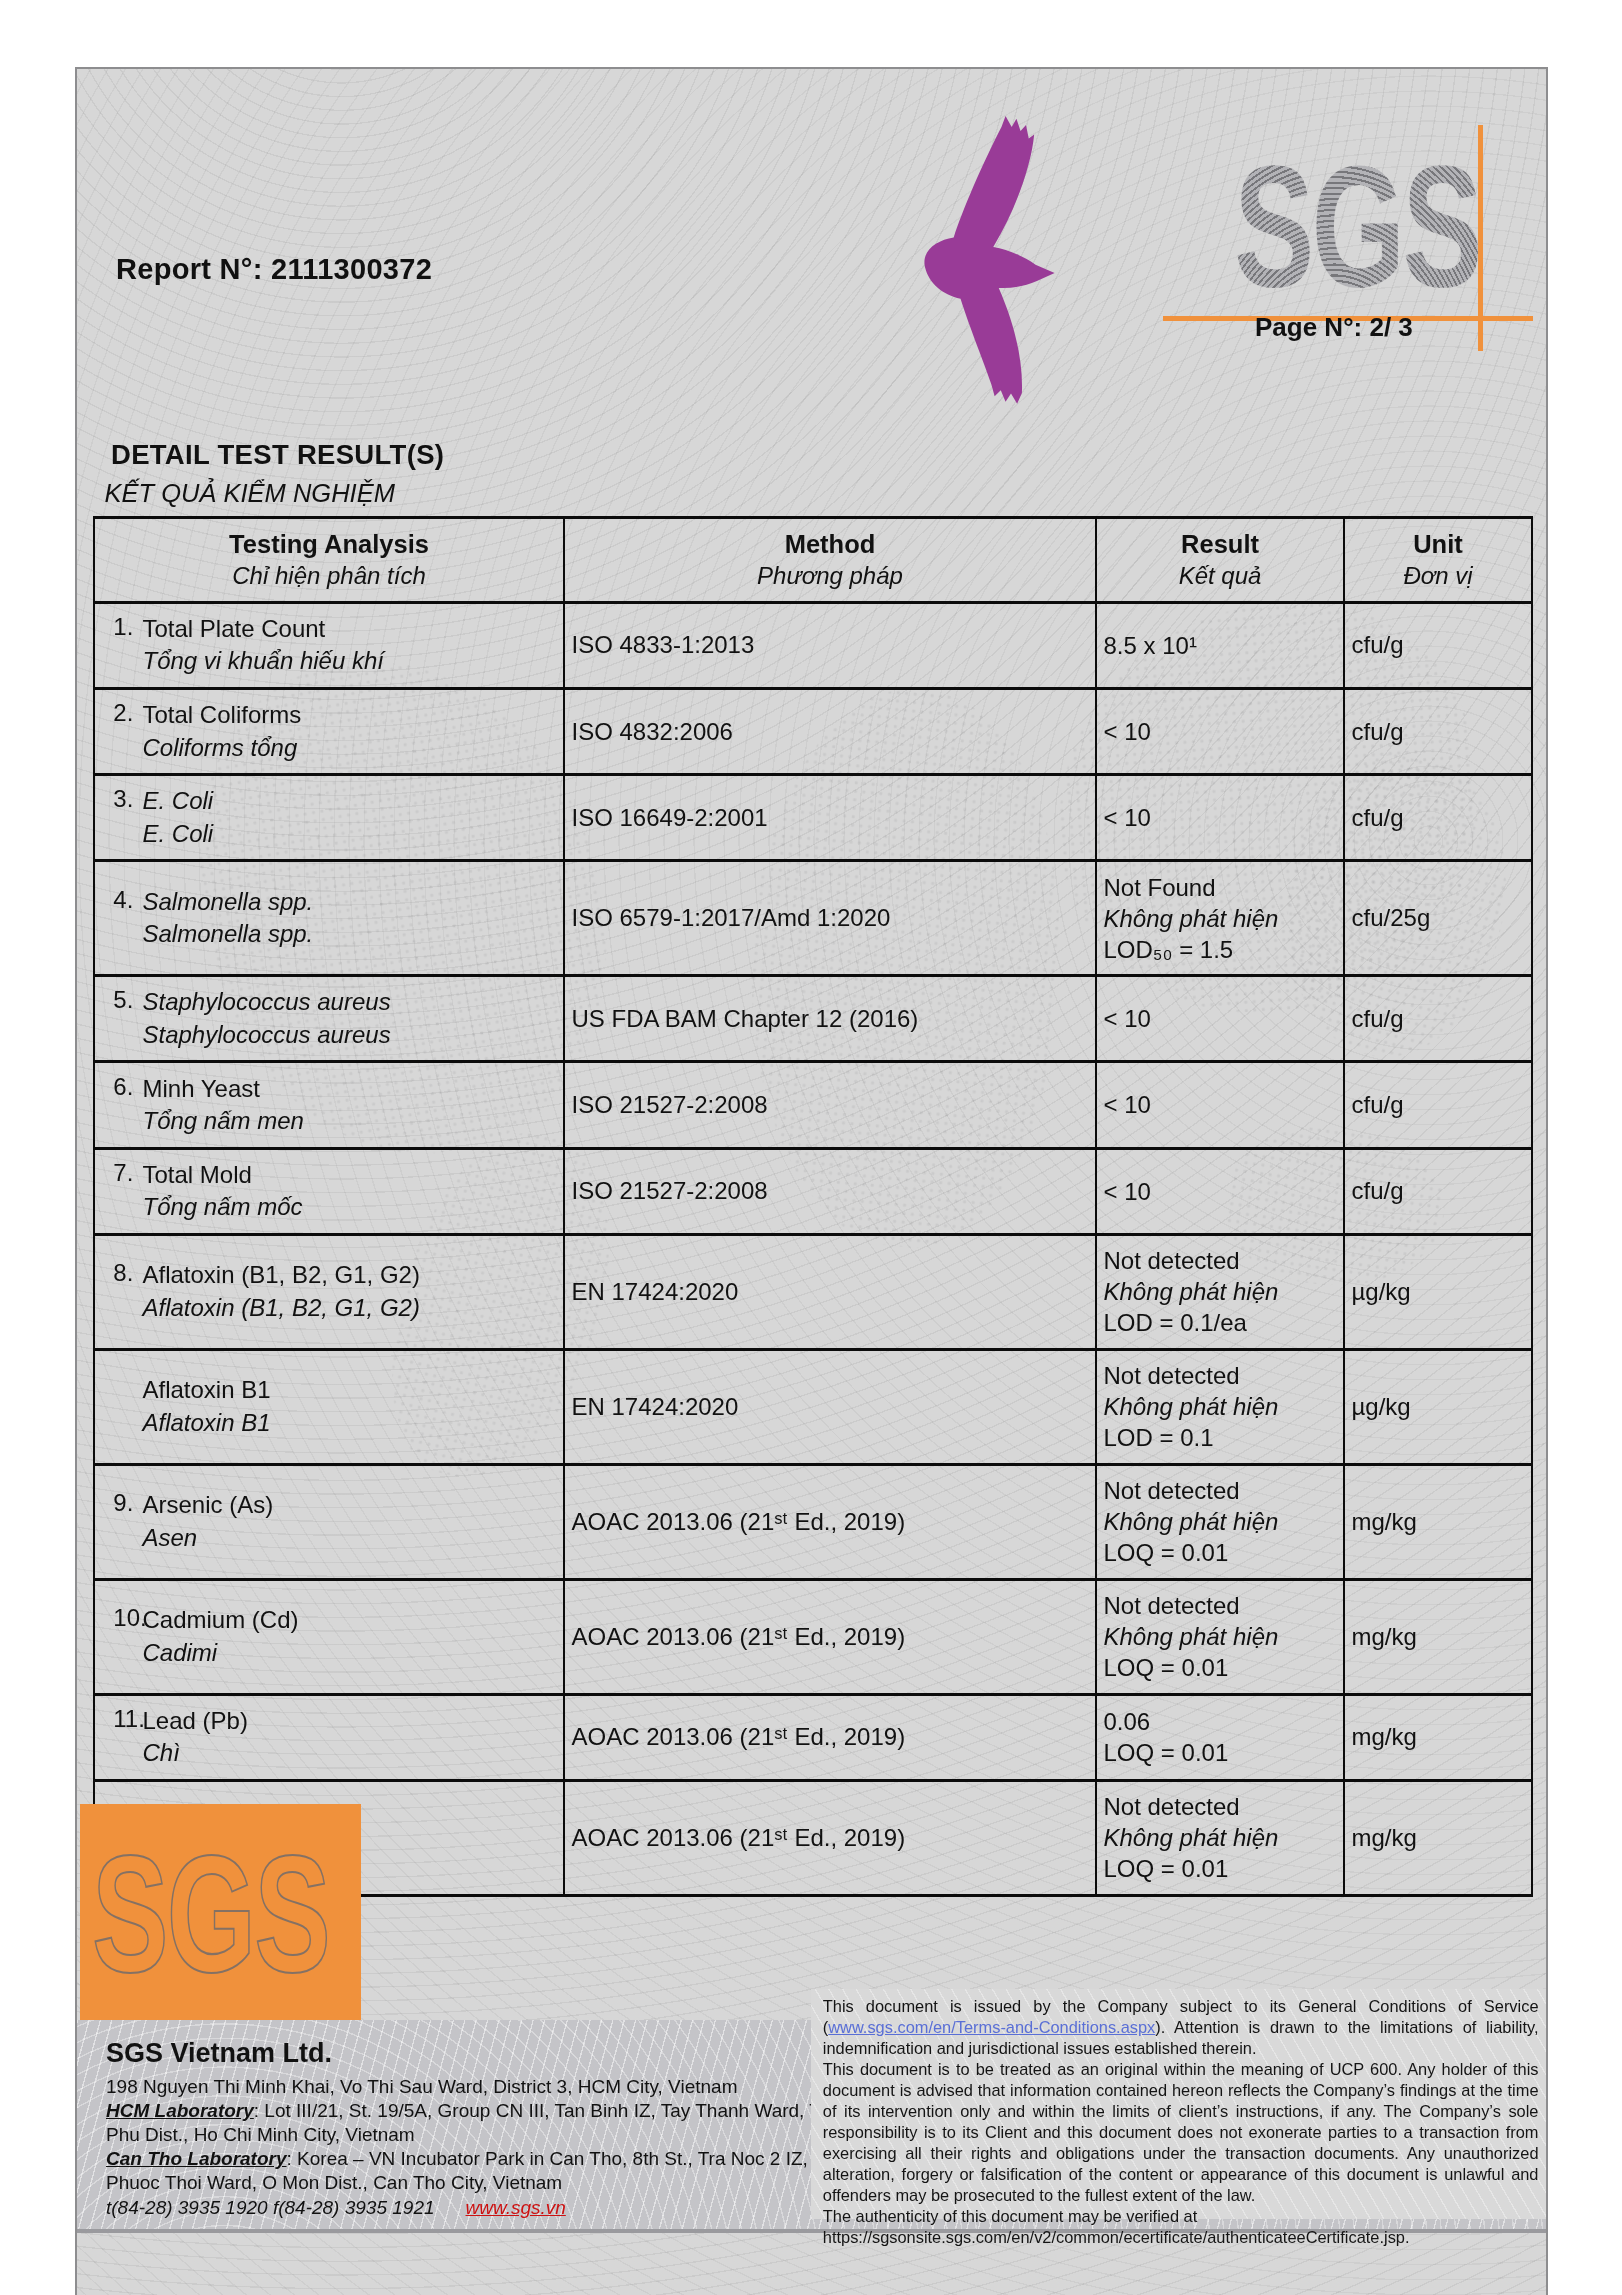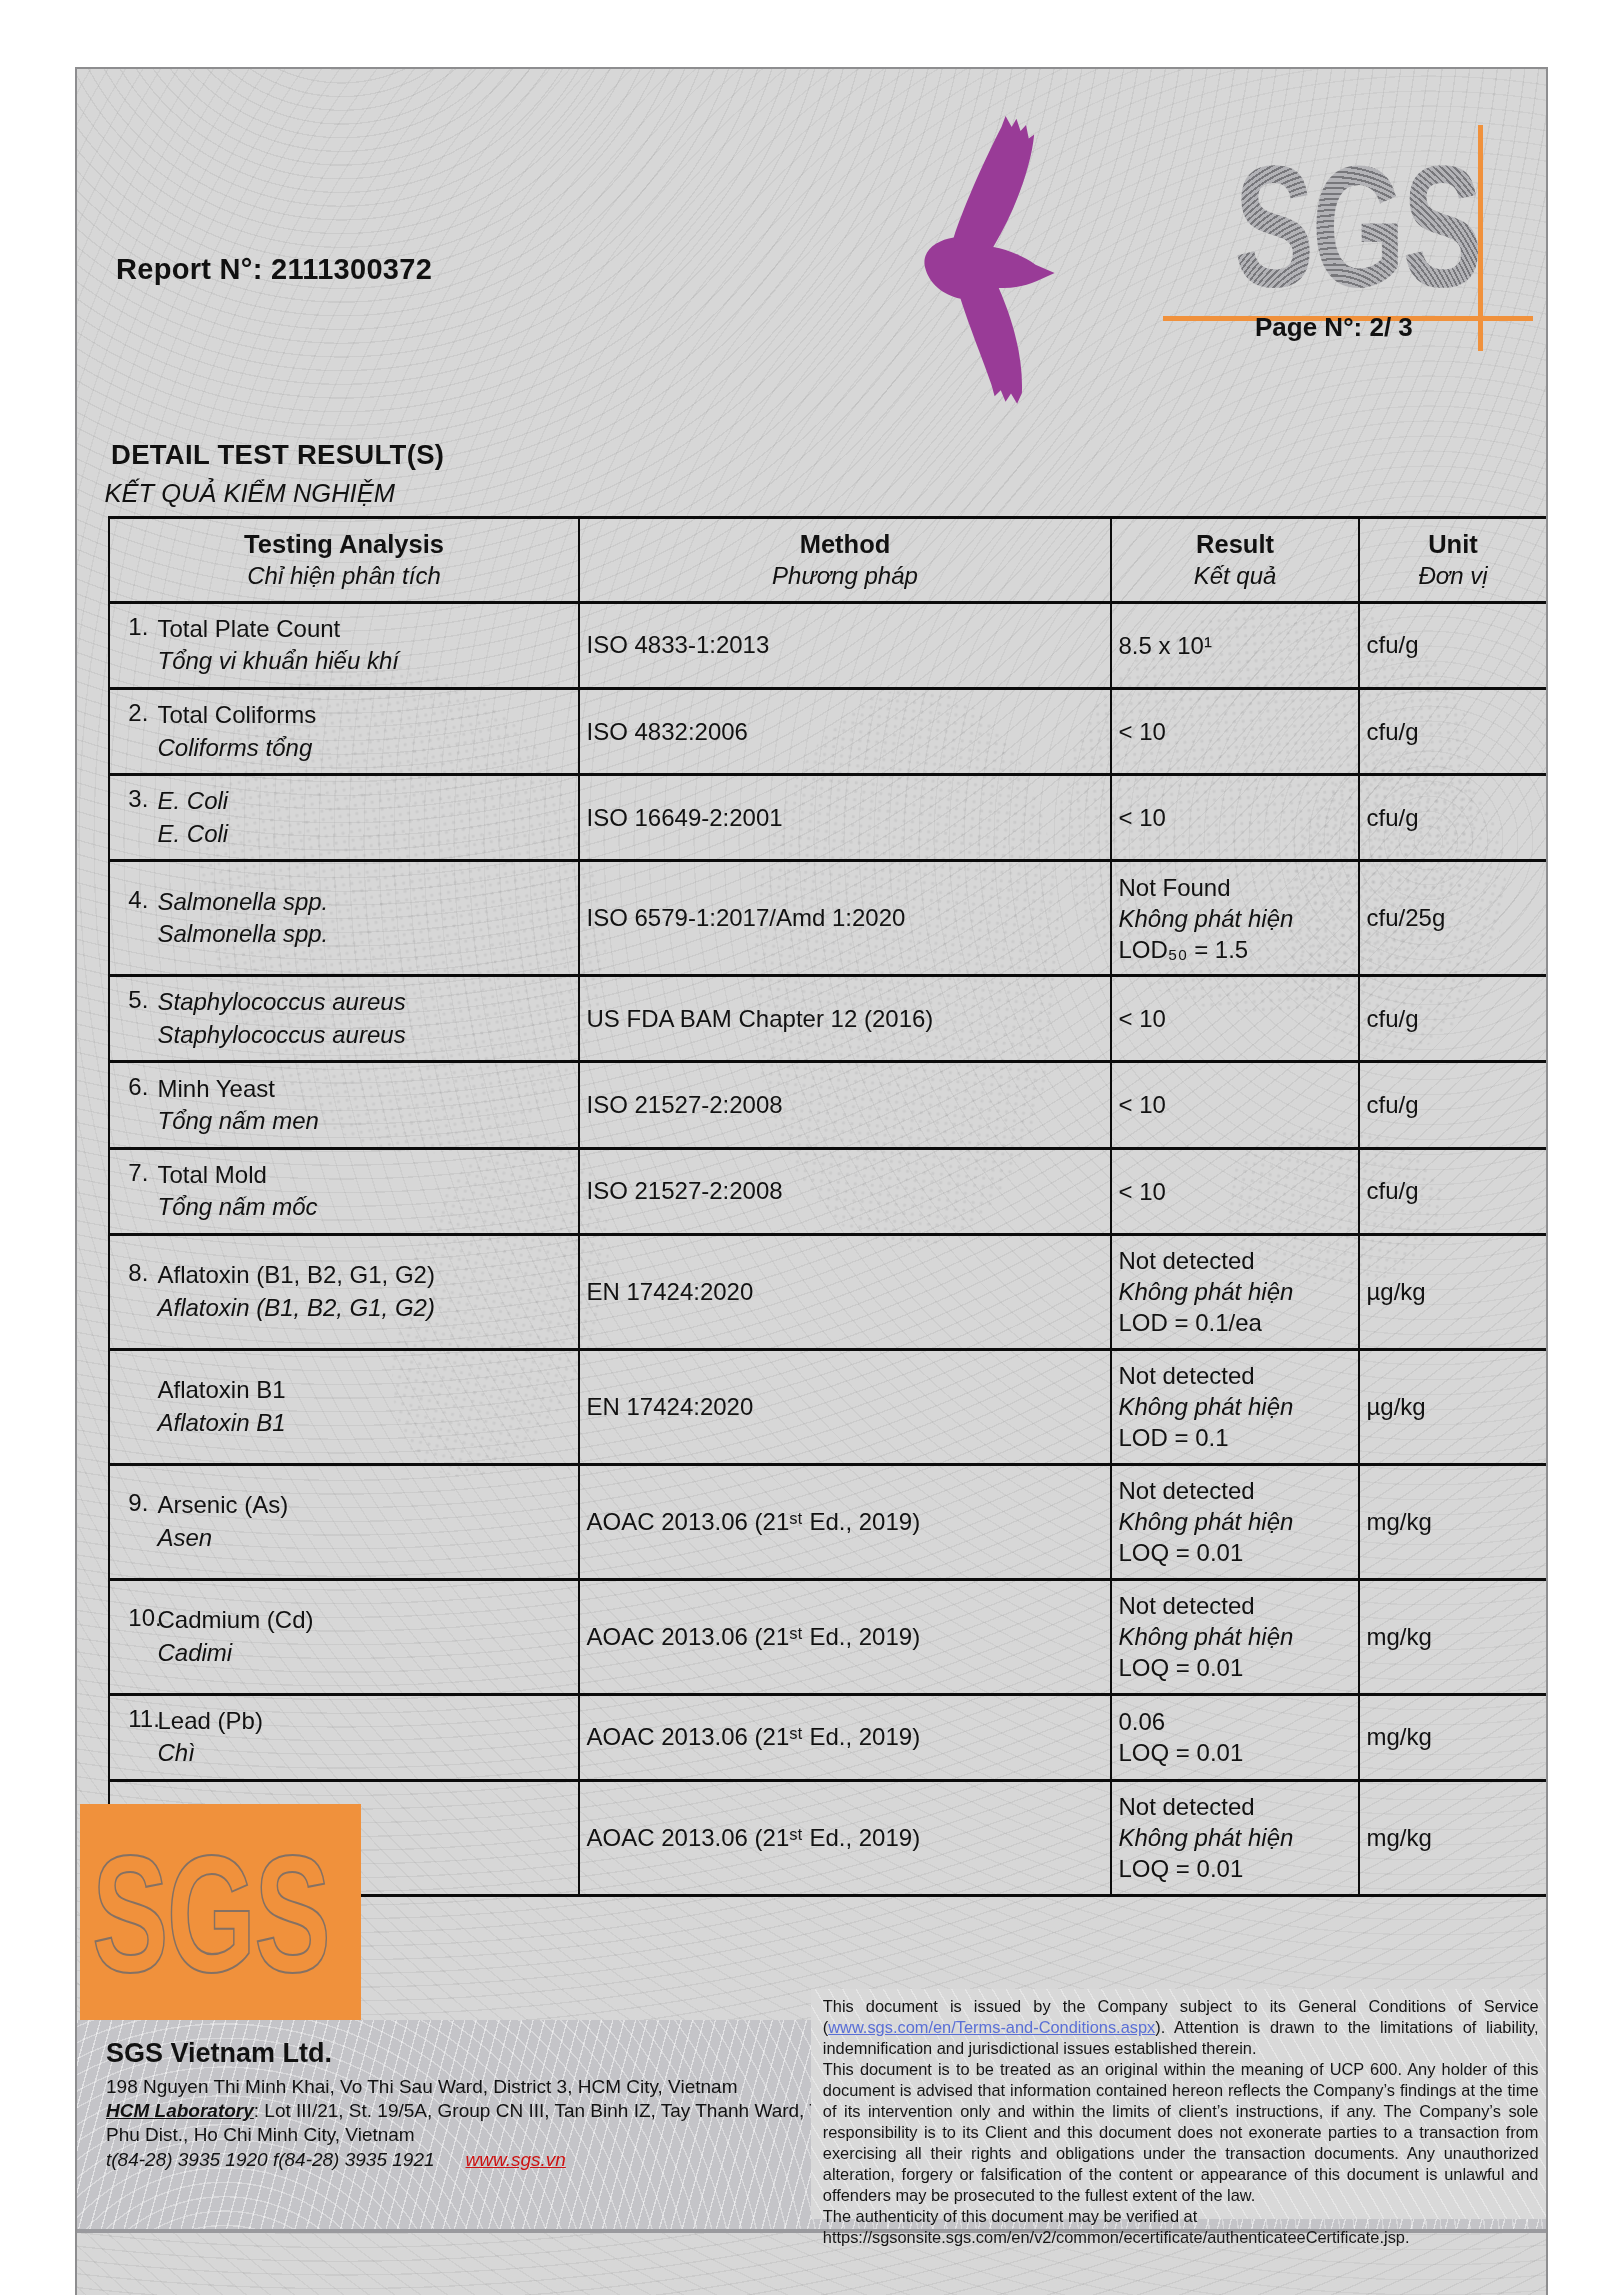--- a/index.html
+++ b/index.html
@@ -43,21 +43,21 @@
   
   .map-blob{
     position:absolute;
     background-image:radial-gradient(rgba(90,90,95,0.22) 1.3px, transparent 2px);
     background-size:8.5px 8.5px;
     opacity:.45;
     filter:blur(0.7px);
   }
   
   table.results{
-    position:absolute;left:31px;top:447px;width:1439px;
+    position:absolute;left:16px;top:447px;width:1439px;
     border-collapse:collapse;table-layout:fixed;
     font-size:24px;
   }
   table.results col.c1{width:470px;}
   table.results col.c2{width:532px;}
   table.results col.c3{width:248px;}
   table.results col.c4{width:188px;}
   table.results th, table.results td{
     border:2px solid #0b0b0b;
     border-top-width:3.9px;border-bottom-width:3.9px;
@@ -411,20 +411,21 @@
 
   <div class="orange-square">
     <div class="sgs-outline">SGS</div>
   </div>
 
   <div class="footer-band">
     <div class="company">SGS Vietnam Ltd.</div>
     <div class="addr">
       <div>198 Nguyen Thi Minh Khai, Vo Thi Sau Ward, District 3, HCM City, Vietnam</div>
       <div><span class="lab-label">HCM Laboratory</span><span>: Lot III/21, St. 19/5A, Group CN III, Tan Binh IZ, Tay Thanh Ward, Tan Phu Dist., Ho Chi Minh City, Vietnam</span></div>
+      <div><span class="lab-label">Can Tho Laboratory</span><span>: Korea – VN Incubator Park in Can Tho, 8th St., Tra Noc 2 IZ, Phuoc Thoi Ward, O Mon Dist., Can Tho City, Vietnam</span></div>
       <div class="phone-line"><span>t(84-28) 3935 1920   f(84-28) 3935 1921</span><a class="site-link">www.sgs.vn</a></div>
     </div>
 
     <div class="legal-box">
       <p class="ln"><span>This document is issued by the Company subject to its General Conditions of Service (</span><a class="terms-link">www.sgs.com/en/Terms-and-Conditions.aspx</a><span>). Attention is drawn to the limitations of liability, indemnification and jurisdictional issues established therein.</span></p>
       <p class="ln">This document is to be treated as an original within the meaning of UCP 600. Any holder of this document is advised that information contained hereon reflects the Company’s findings at the time of its intervention only and within the limits of client’s instructions, if any. The Company’s sole responsibility is to its Client and this document does not exonerate parties to a transaction from exercising all their rights and obligations under the transaction documents. Any unauthorized alteration, forgery or falsification of the content or appearance of this document is unlawful and offenders may be prosecuted to the fullest extent of the law.</p>
       <p class="ln">The authenticity of this document may be verified at</p>
       <p class="ln verify-url">https://sgsonsite.sgs.com/en/v2/common/ecertificate/authenticateeCertificate.jsp.</p>
     </div>
   </div>

